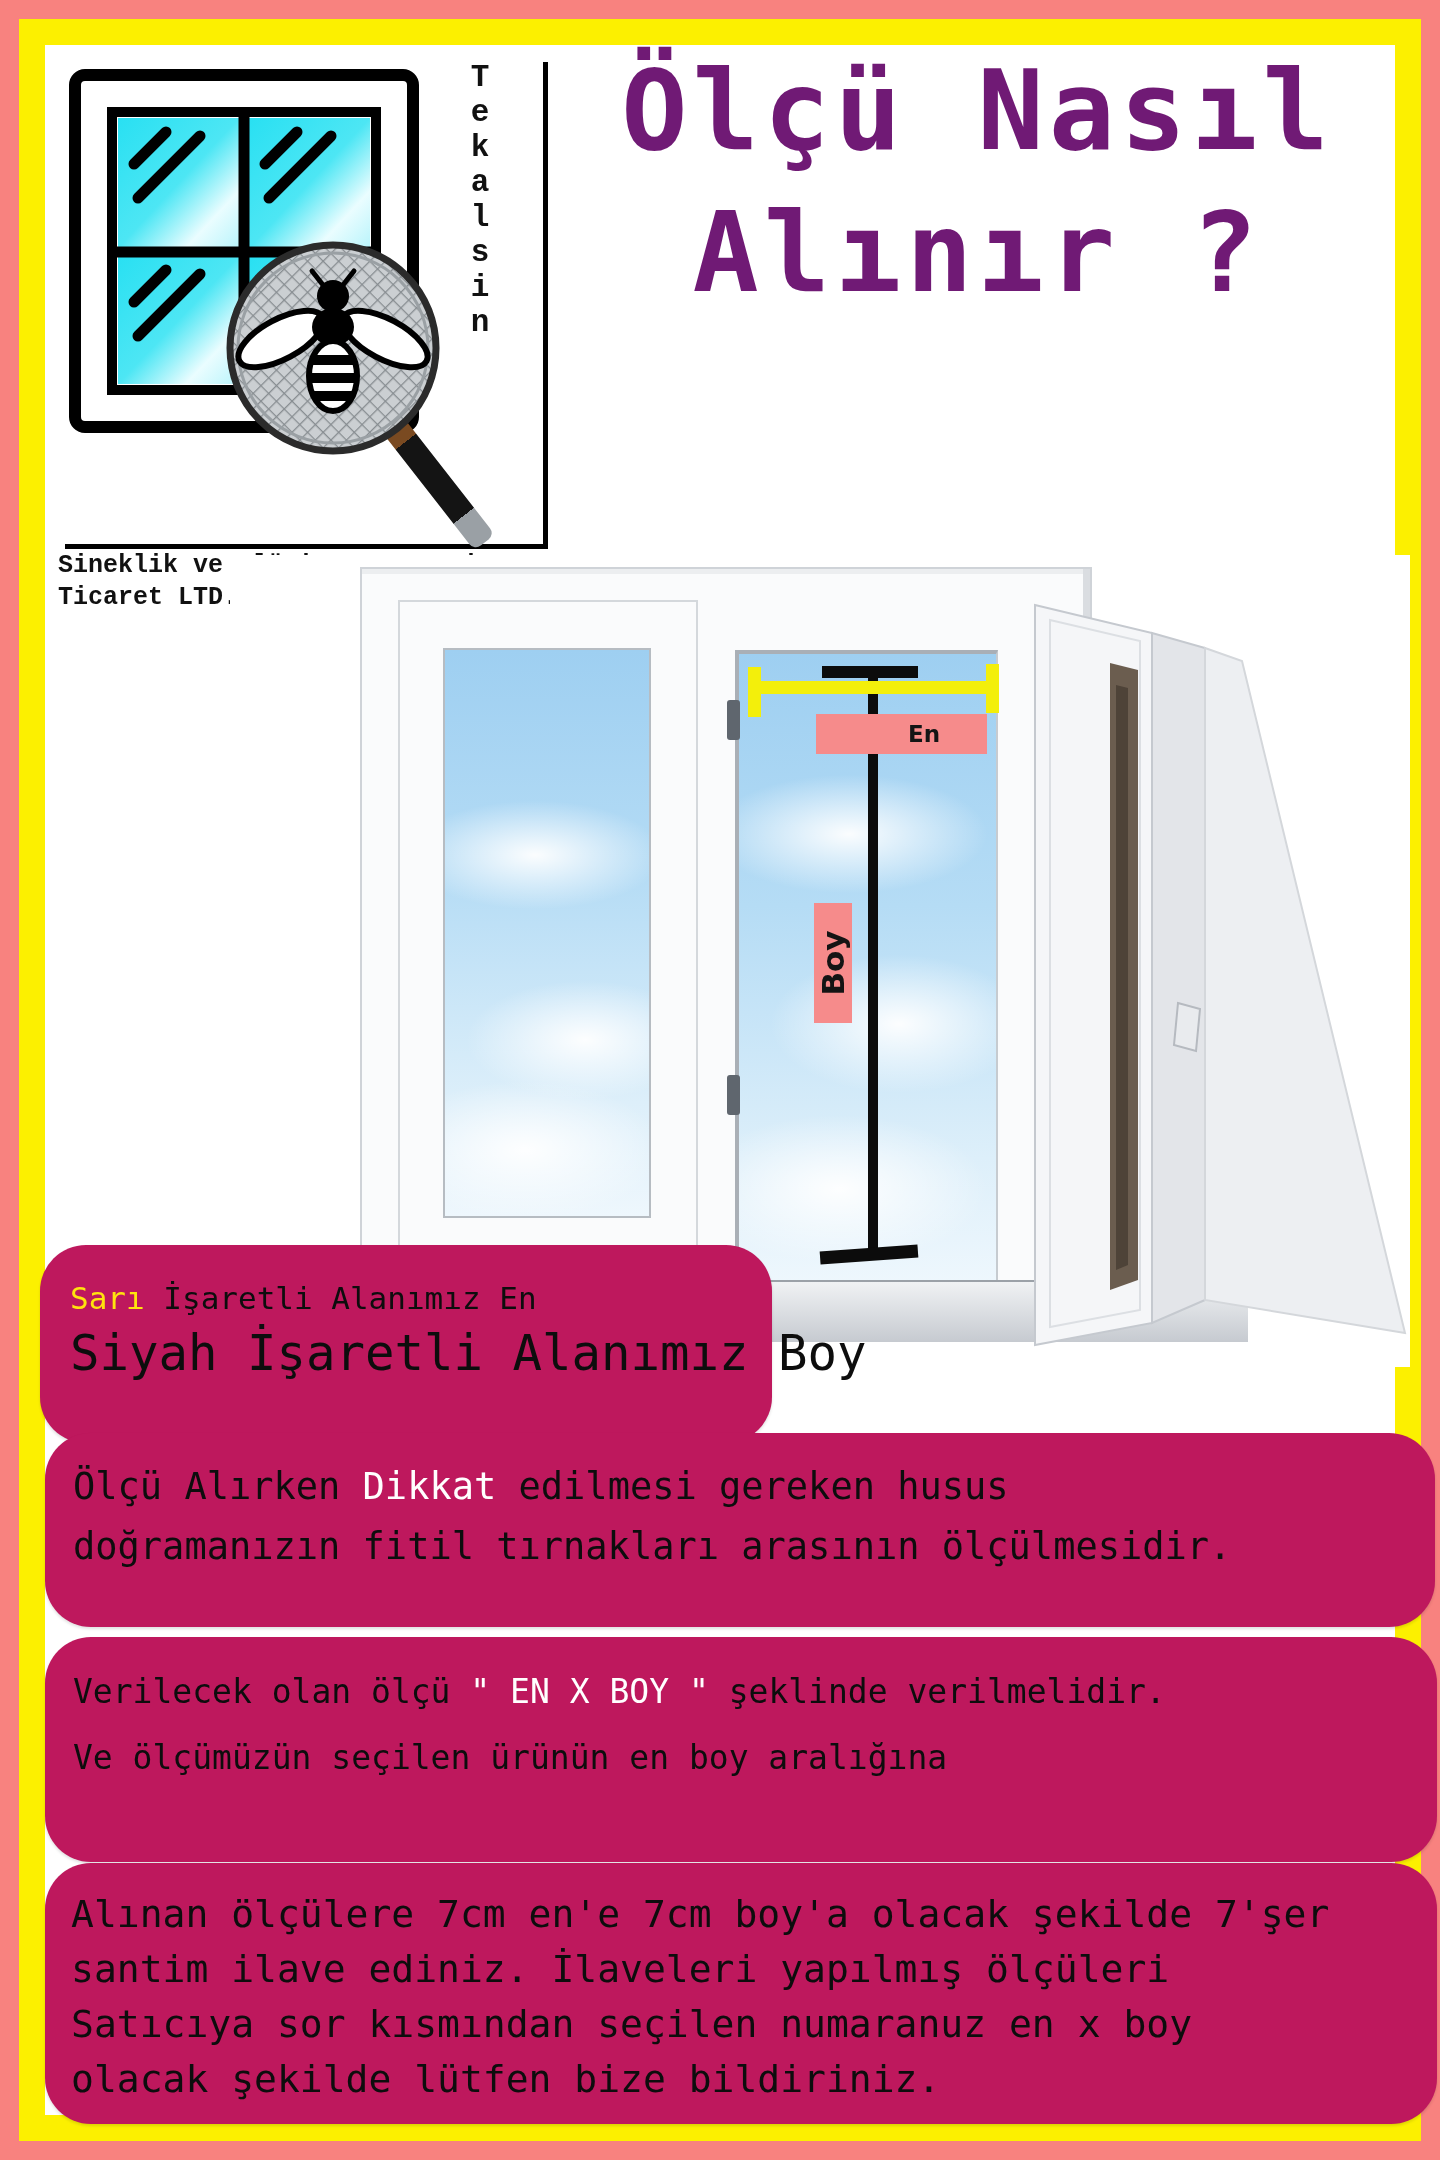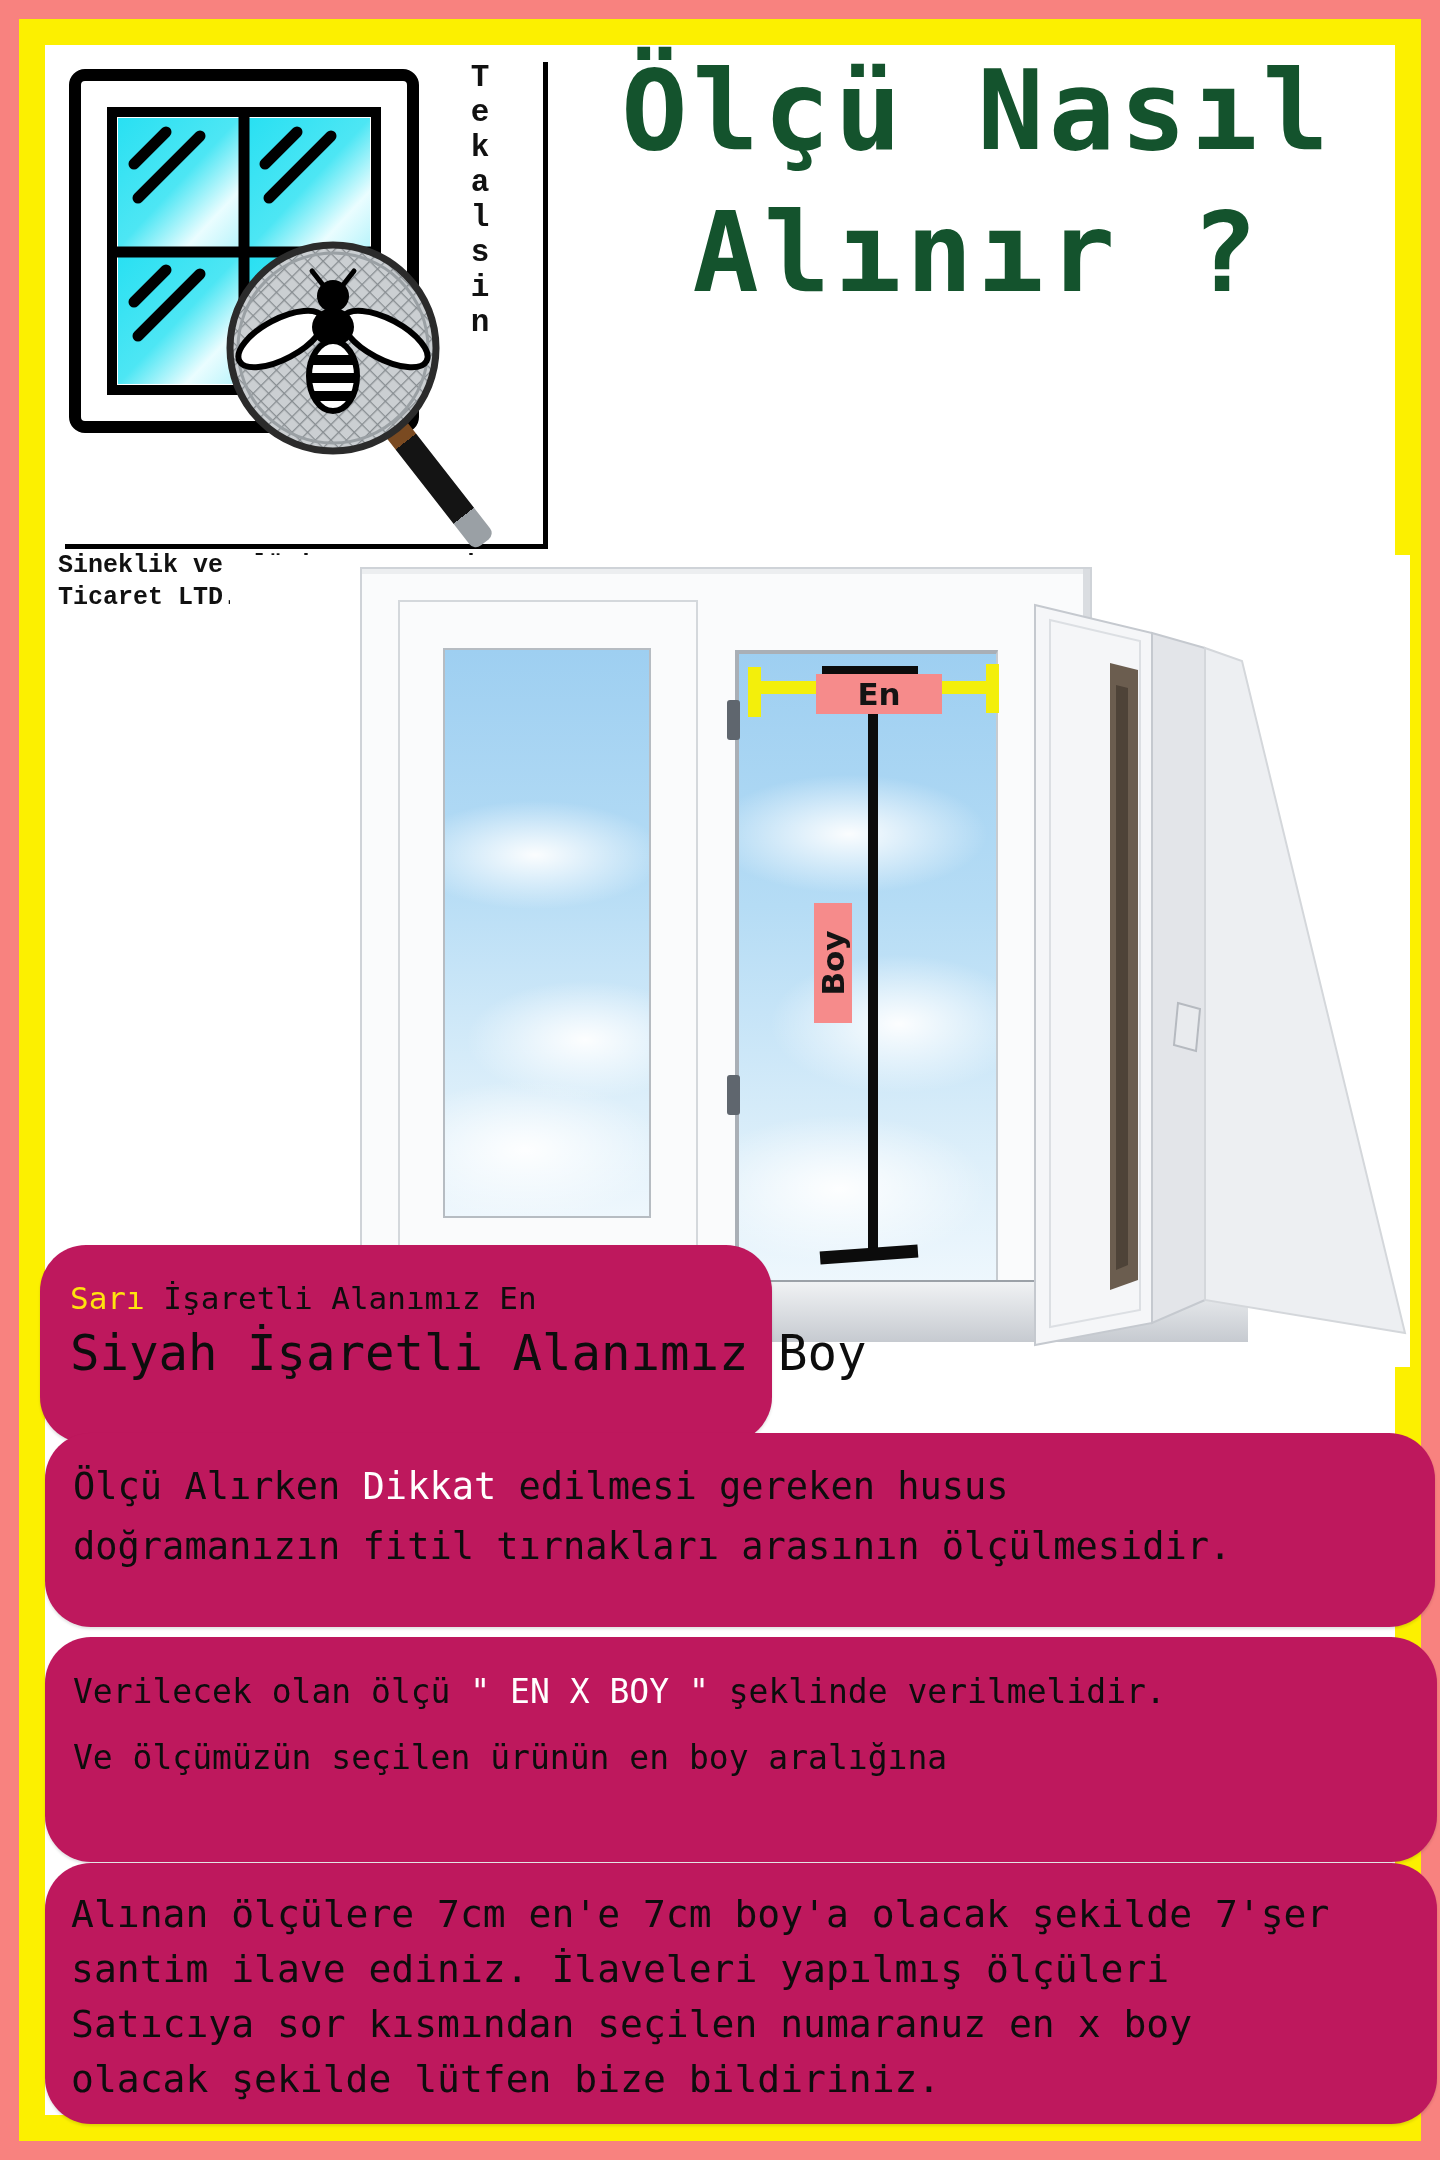--- a/index.html
+++ b/index.html
@@ -16,21 +16,21 @@
   .magnifier-handle{position:absolute;left:388px;top:416px;width:152px;height:26px;
       transform:rotate(52deg);transform-origin:8px 13px;border-radius:8px;
       background:linear-gradient(90deg,#7a4a21 0 24px,#141414 24px 118px,#9aa0a5 118px);}
   .brand-vertical{position:absolute;left:448px;top:60px;width:64px;text-align:center;
       font-family:"Liberation Mono",monospace;font-weight:bold;font-size:31px;line-height:35px;color:#111;}
   .company{position:absolute;left:58px;top:550px;font-family:"Liberation Mono",monospace;
       font-weight:bold;font-size:25px;line-height:32px;color:#111;white-space:nowrap;}
 
   
   .title{position:absolute;left:555px;top:40px;width:845px;text-align:center;
-      font-weight:bold;font-size:110px;line-height:142px;letter-spacing:5px;color:#14532d;white-space:nowrap;}
+      font-weight:bold;font-size:110px;line-height:142px;letter-spacing:5px;color:#701a75;white-space:nowrap;}
 
   
   .photo{position:absolute;left:230px;top:555px;width:1180px;height:812px;background:#fff;}
   .win-frame{position:absolute;left:130px;top:12px;width:728px;height:726px;background:#fafbfc;
       border:2px solid #cfd3d8;box-shadow:inset -7px 0 0 #dadde1, inset 0 5px 0 #eceef0;}
   .sash-left{position:absolute;left:168px;top:45px;width:296px;height:662px;border:2px solid #d4d8dc;}
   .sky{background:linear-gradient(180deg,#9ecff1 0%,#b5dcf5 40%,#ddeffa 80%,#eef7fd 100%);overflow:hidden;position:absolute;}
   .glass-left{left:213px;top:93px;width:204px;height:566px;border:2px solid #b6bcc2;}
   .opening{left:505px;top:95px;width:257px;height:630px;border-left:4px solid #a9afb6;
       border-top:4px solid #a9afb6;border-right:2px solid #c6cbd0;}
@@ -41,23 +41,23 @@
   .open-sash{position:absolute;left:760px;top:20px;}
 
   
   .measure-line-v{position:absolute;left:868px;top:672px;width:10px;height:582px;background:#0c0c0c;z-index:3;}
   .measure-cap-top{position:absolute;left:822px;top:666px;width:96px;height:12px;background:#0c0c0c;z-index:3;}
   .measure-cap-bottom{position:absolute;left:820px;top:1248px;width:98px;height:13px;background:#0c0c0c;
       transform:rotate(-4deg);z-index:3;}
   .measure-yellow-h{position:absolute;left:748px;top:681px;width:250px;height:13px;background:#f3ef0b;z-index:4;}
   .measure-yellow-capL{position:absolute;left:748px;top:667px;width:13px;height:50px;background:#f3ef0b;z-index:4;}
   .measure-yellow-capR{position:absolute;left:986px;top:664px;width:13px;height:49px;background:#f3ef0b;z-index:4;}
-  .en-badge{position:absolute;left:816px;top:674px;width:126px;height:40px;background:#f68b8b;z-index:5;
+  .en-badge{position:absolute;left:816px;top:714px;width:126px;height:40px;background:#f68b8b;z-index:5;
       display:flex;align-items:center;justify-content:center;
-      font-family:"DejaVu Sans",sans-serif;font-weight:bold;font-size:31px;color:#141414;}
+      font-family:"DejaVu Sans",sans-serif;font-weight:bold;font-size:23px;color:#141414;padding-left:45px;}
   .boy-badge{position:absolute;left:814px;top:903px;width:38px;height:120px;background:#f68b8b;z-index:5;
       display:flex;align-items:center;justify-content:center;}
   .boy-badge span{transform:rotate(-90deg);white-space:nowrap;
       font-family:"DejaVu Sans",sans-serif;font-weight:bold;font-size:31px;color:#141414;}
 
   
   .info-box{position:absolute;background:#be185d;border-radius:46px;color:#0d0d0d;
       font-weight:normal;white-space:nowrap;z-index:6;box-shadow:0 2px 3px rgba(0,0,0,.12);}
   .box1{left:40px;top:1245px;width:702px;height:172px;padding:26px 0 0 30px;}
   .box1 .l1{font-size:31px;line-height:54px;}

